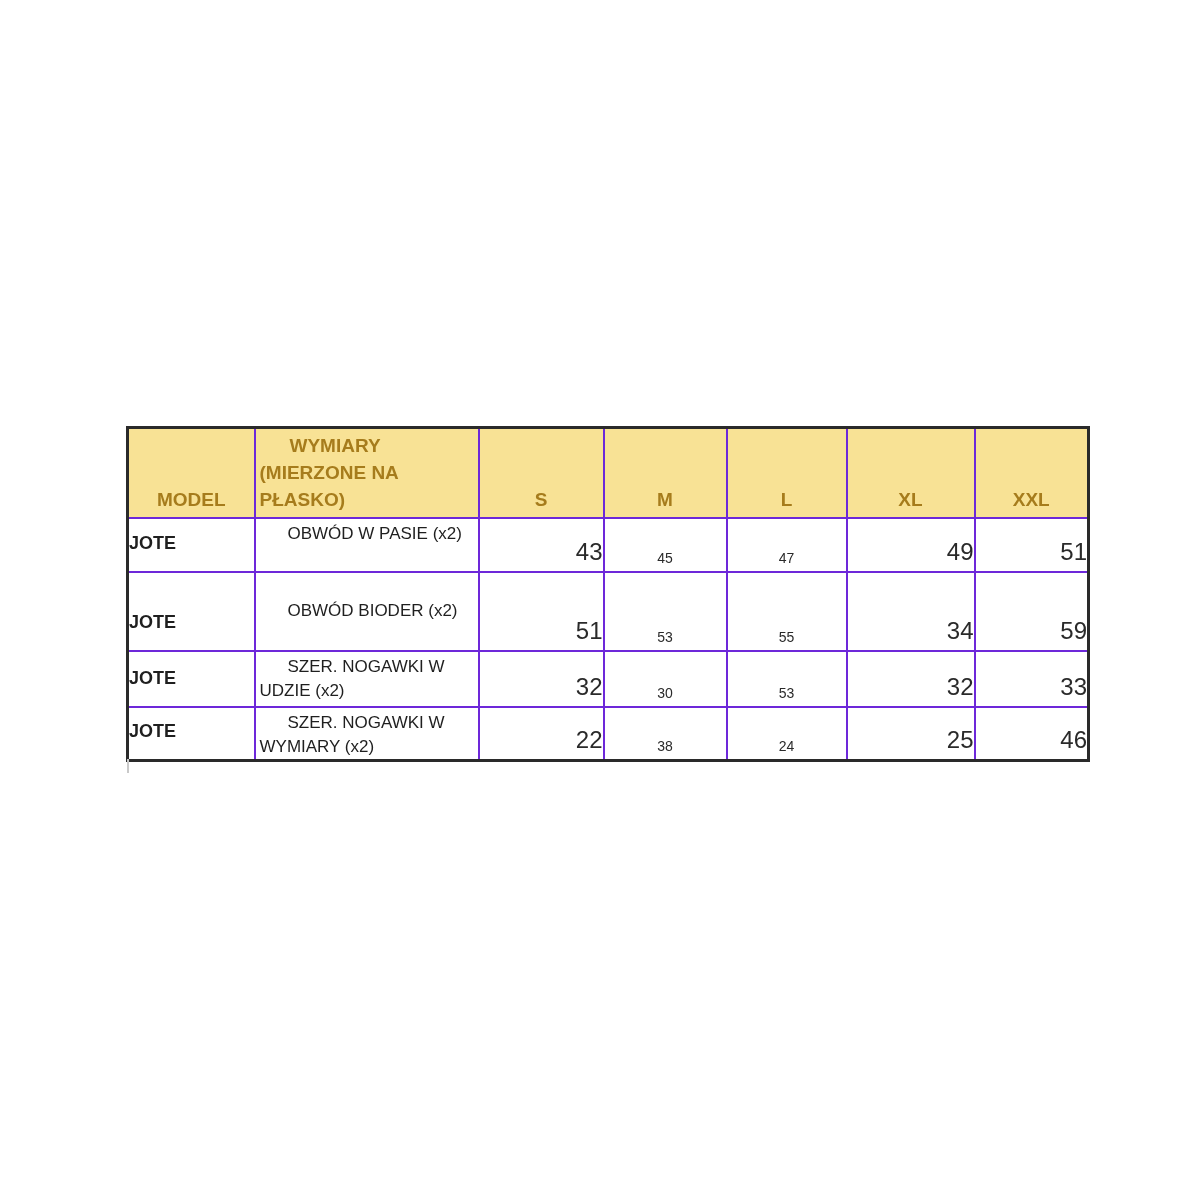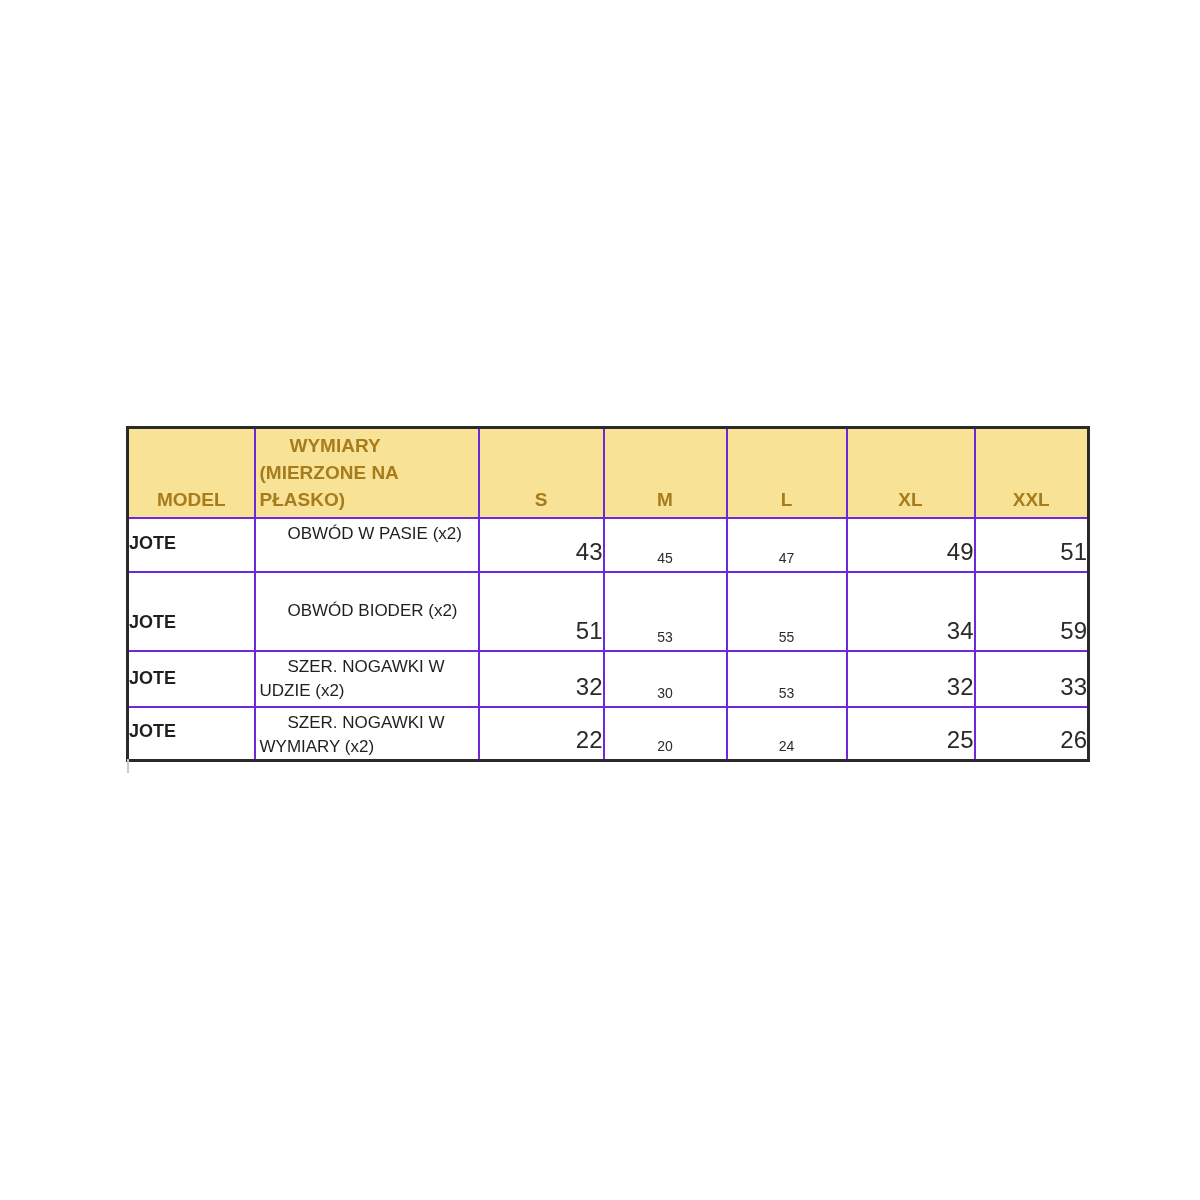--- a/index.html
+++ b/index.html
@@ -154,24 +154,24 @@
         <td class="value-cell num-lg">33</td>
       </tr>
 
       <tr class="row-4">
         <td class="model-cell">JOTE</td>
         <td class="label-cell">
           <div class="label-line first">SZER. NOGAWKI W</div>
           <div class="label-line">WYMIARY (x2)</div>
         </td>
         <td class="value-cell num-lg">22</td>
-        <td class="value-cell num-sm">20</td>
+        <td class="value-cell num-sm">38</td>
         <td class="value-cell num-sm">24</td>
         <td class="value-cell num-lg">25</td>
-        <td class="value-cell num-lg">26</td>
+        <td class="value-cell num-lg">46</td>
       </tr>
 
     </tbody>
   </table>
 
   <div class="stray-mark"></div>
 
 </div>
 
 </body></html>

